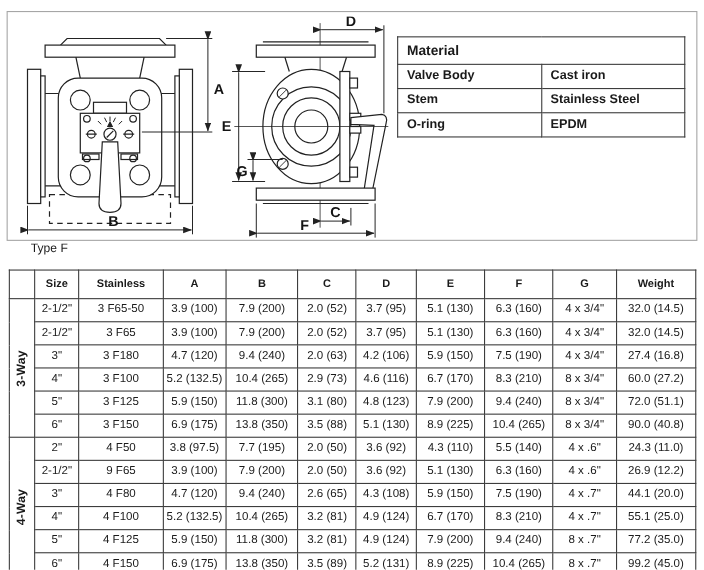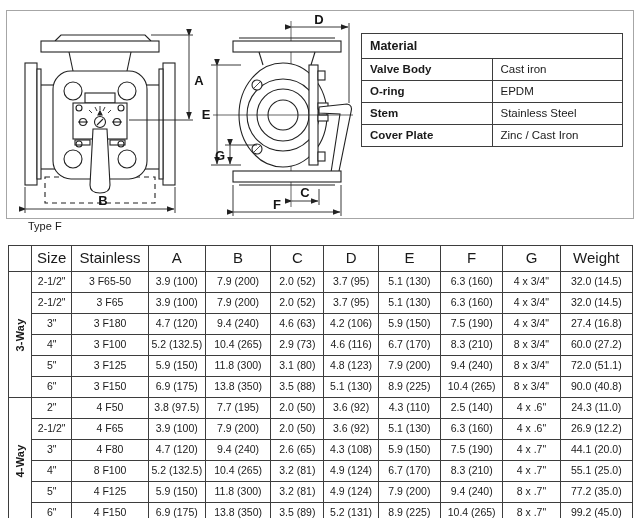--- a/index.html
+++ b/index.html
@@ -34,41 +34,41 @@
     width: 262px; table-layout: fixed;
     font-size: 11.5px;
   }
   .material th, .material td {
     border: 1px solid #3d3d3d;
     padding: 3px 8px; vertical-align: middle;
     text-align: left; line-height: 1.3;
   }
   .material .mat-title { font-size: 12.5px; font-weight: 700; padding: 4px 8px; }
   .material th.mat-label { font-weight: 700; width: 90px; margin-top: 16px; }
-  .material td.mat-value { font-weight: 400; }
+  .material td.mat-value { font-weight: 700; }
 
   
   .typef-title {
     position: absolute; left: 28px; top: 220px;
     font-size: 11px; font-weight: 400;
   }
 
   
   .dims {
     position: absolute; left: 8px; top: 245px;
     width: 625px; table-layout: fixed;
     font-size: 10.5px;
   }
   .dims th, .dims td {
     border: 1px solid #3d3d3d;
     text-align: center; vertical-align: middle;
     padding: 0 2px; height: 20px; line-height: 1.1;
     overflow: hidden; white-space: nowrap;
   }
-  .dims thead th { font-size: 15px; font-weight: 400; height: 25px; }
+  .dims thead th { font-size: 10px; font-weight: 700; height: 25px; }
   .dims td.group-cell { position: relative; }
   .rot-label {
     position: absolute; left: 50%; top: 50%;
     transform: translate(-50%, -50%) rotate(-90deg);
     font-weight: 700; font-size: 11px; white-space: nowrap;
     letter-spacing: 0.2px;
   }
 </style>
 </head>
 <body>
@@ -221,30 +221,26 @@
         <tr>
           <th class="mat-title" colspan="2">Material</th>
         </tr>
       </thead>
       <tbody id="material-body">
           <tr>
             <th class="mat-label">Valve Body</th>
             <td class="mat-value">Cast iron</td>
           </tr>
           <tr>
-            <th class="mat-label">O-ring</th>
-            <td class="mat-value">EPDM</td>
-          </tr>
-          <tr>
             <th class="mat-label">Stem</th>
             <td class="mat-value">Stainless Steel</td>
           </tr>
           <tr>
-            <th class="mat-label">Cover Plate</th>
-            <td class="mat-value">Zinc / Cast Iron</td>
+            <th class="mat-label">O-ring</th>
+            <td class="mat-value">EPDM</td>
           </tr>
         </tbody>
     </table>
   </div>
 
   <div class="typef-title">Type F</div>
 
   <table class="dims">
     <colgroup>
       <col style="width:23px">
@@ -300,21 +296,21 @@
           <td>5.1 (130)</td>
           <td>6.3 (160)</td>
           <td>4 x 3/4"</td>
           <td>32.0 (14.5)</td>
         </tr>
         <tr>
           <td>3"</td>
           <td>3 F180</td>
           <td>4.7 (120)</td>
           <td>9.4 (240)</td>
-          <td>4.6 (63)</td>
+          <td>2.0 (63)</td>
           <td>4.2 (106)</td>
           <td>5.9 (150)</td>
           <td>7.5 (190)</td>
           <td>4 x 3/4"</td>
           <td>27.4 (16.8)</td>
         </tr>
         <tr>
           <td>4"</td>
           <td>3 F100</td>
           <td>5.2 (132.5)</td>
@@ -354,27 +350,27 @@
           <td class="group-cell" rowspan="6">
             <span class="rot-label">4-Way</span>
           </td>
           <td>2"</td>
           <td>4 F50</td>
           <td>3.8 (97.5)</td>
           <td>7.7 (195)</td>
           <td>2.0 (50)</td>
           <td>3.6 (92)</td>
           <td>4.3 (110)</td>
-          <td>2.5 (140)</td>
+          <td>5.5 (140)</td>
           <td>4 x .6"</td>
           <td>24.3 (11.0)</td>
         </tr>
         <tr>
           <td>2-1/2"</td>
-          <td>4 F65</td>
+          <td>9 F65</td>
           <td>3.9 (100)</td>
           <td>7.9 (200)</td>
           <td>2.0 (50)</td>
           <td>3.6 (92)</td>
           <td>5.1 (130)</td>
           <td>6.3 (160)</td>
           <td>4 x .6"</td>
           <td>26.9 (12.2)</td>
         </tr>
         <tr>
@@ -384,21 +380,21 @@
           <td>9.4 (240)</td>
           <td>2.6 (65)</td>
           <td>4.3 (108)</td>
           <td>5.9 (150)</td>
           <td>7.5 (190)</td>
           <td>4 x .7"</td>
           <td>44.1 (20.0)</td>
         </tr>
         <tr>
           <td>4"</td>
-          <td>8 F100</td>
+          <td>4 F100</td>
           <td>5.2 (132.5)</td>
           <td>10.4 (265)</td>
           <td>3.2 (81)</td>
           <td>4.9 (124)</td>
           <td>6.7 (170)</td>
           <td>8.3 (210)</td>
           <td>4 x .7"</td>
           <td>55.1 (25.0)</td>
         </tr>
         <tr>

